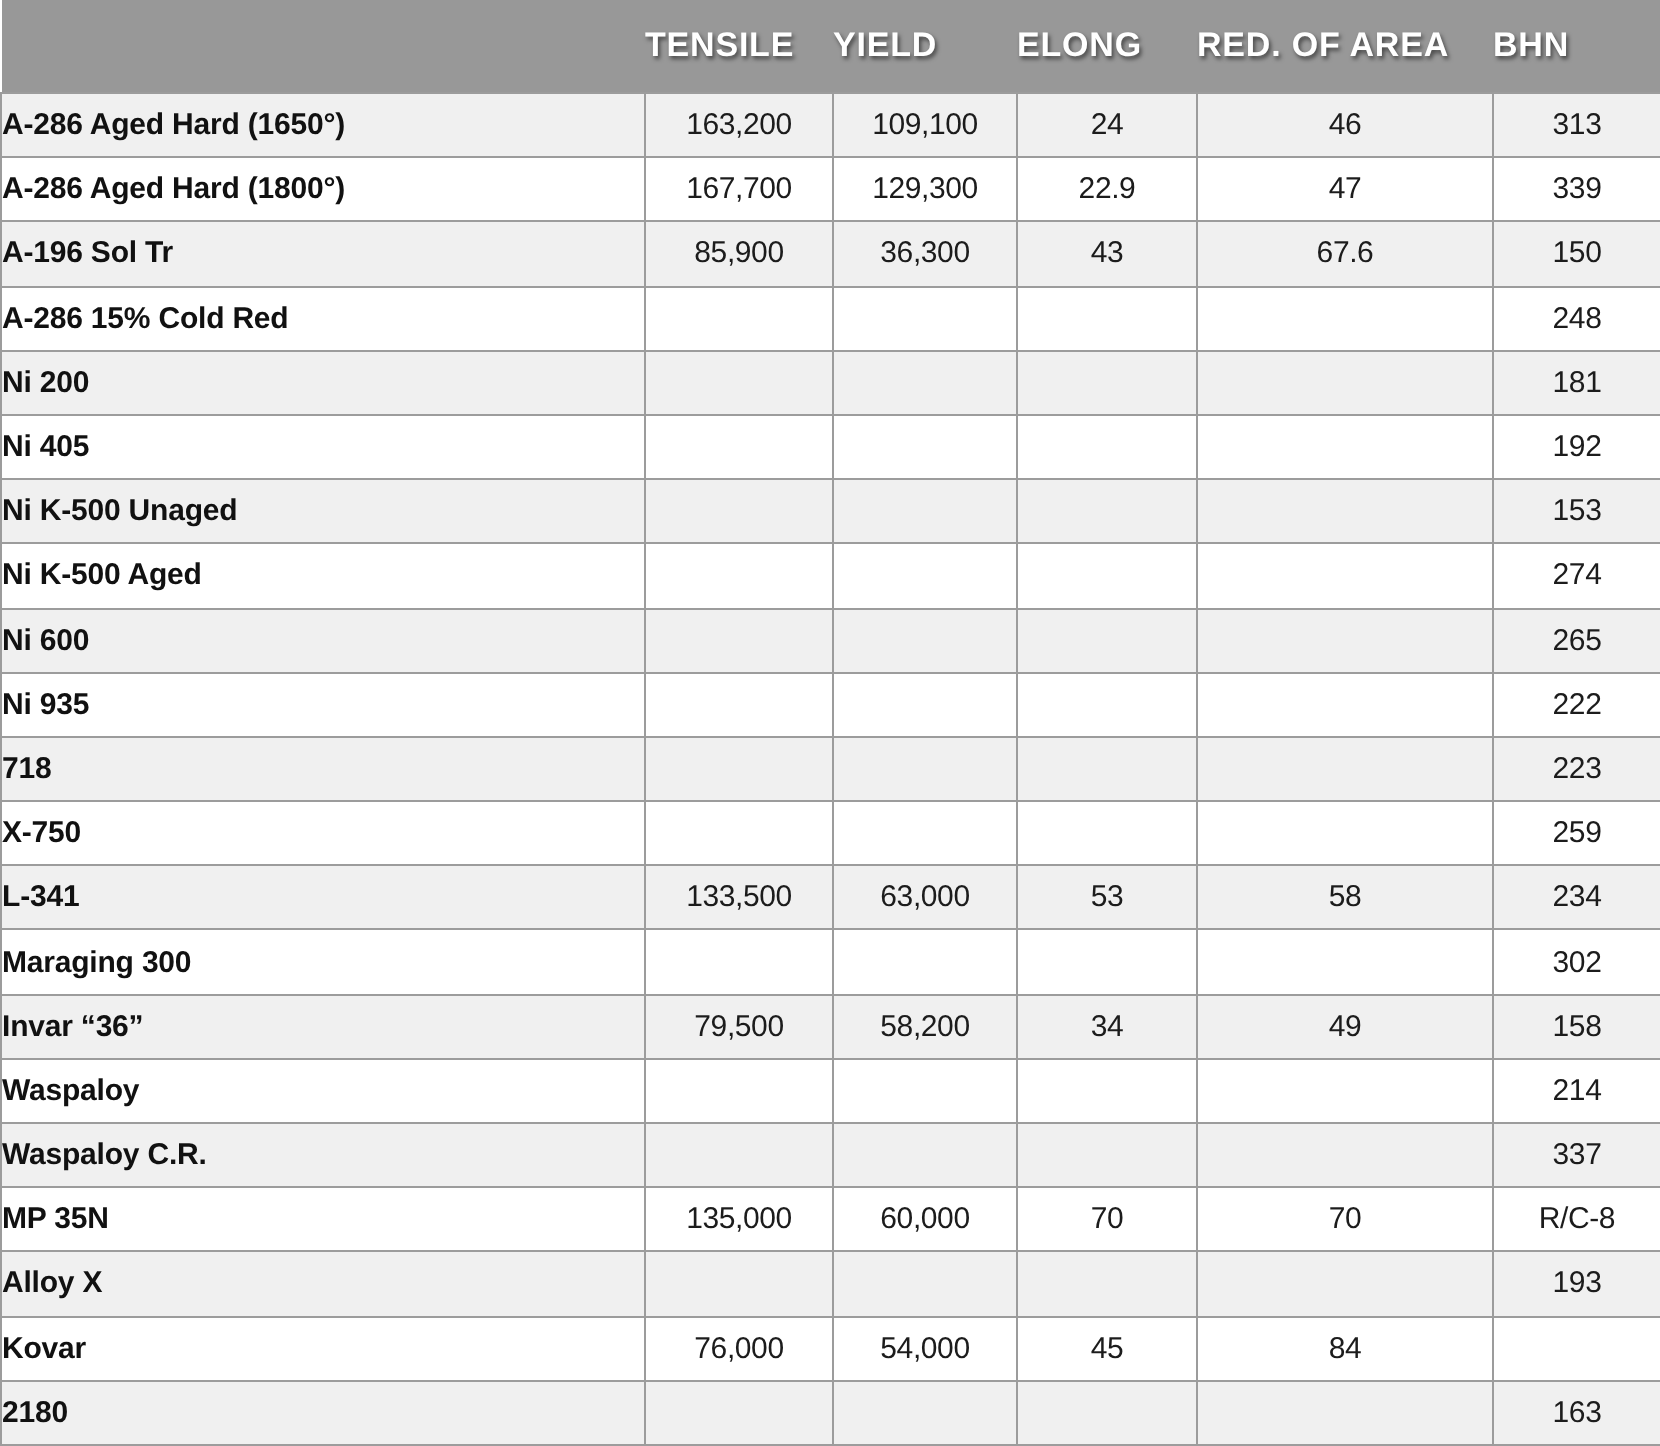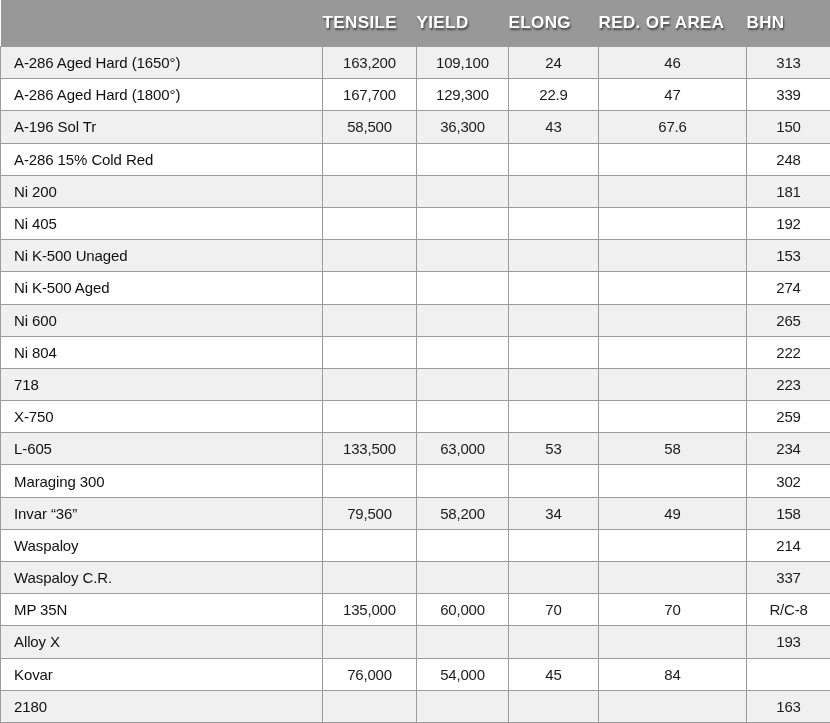--- a/index.html
+++ b/index.html
@@ -35,22 +35,21 @@
     color: #1c1c1c;
     text-align: center;
     vertical-align: middle;
     padding: 0;
     letter-spacing: -0.2px;
     white-space: nowrap;
     overflow: hidden;
   }
   tbody td.mat {
     text-align: left;
-    padding-left: 13px;
-    font-weight: normal;
+    font-weight: bold;
     color: #111111;
     letter-spacing: -0.1px;
     margin-top: 32px;
   }
   tbody tr:nth-child(odd)  { background: #f0f0f0; }
   tbody tr:nth-child(even) { background: #ffffff; }
 </style>
 </head>
 <body>
 
@@ -86,21 +85,21 @@
         <tr>
     <td class="mat">A-286 Aged Hard (1800°)</td>
     <td class="num">167,700</td>
     <td class="num">129,300</td>
     <td class="num">22.9</td>
     <td class="num">47</td>
     <td class="num">339</td>
   </tr>
         <tr>
     <td class="mat">A-196 Sol Tr</td>
-    <td class="num">58,500</td>
+    <td class="num">85,900</td>
     <td class="num">36,300</td>
     <td class="num">43</td>
     <td class="num">67.6</td>
     <td class="num">150</td>
   </tr>
         <tr>
     <td class="mat">A-286 15% Cold Red</td>
     <td class="num"></td>
     <td class="num"></td>
     <td class="num"></td>
@@ -141,21 +140,21 @@
   </tr>
         <tr>
     <td class="mat">Ni 600</td>
     <td class="num"></td>
     <td class="num"></td>
     <td class="num"></td>
     <td class="num"></td>
     <td class="num">265</td>
   </tr>
         <tr>
-    <td class="mat">Ni 804</td>
+    <td class="mat">Ni 935</td>
     <td class="num"></td>
     <td class="num"></td>
     <td class="num"></td>
     <td class="num"></td>
     <td class="num">222</td>
   </tr>
         <tr>
     <td class="mat">718</td>
     <td class="num"></td>
     <td class="num"></td>
@@ -165,21 +164,21 @@
   </tr>
         <tr>
     <td class="mat">X-750</td>
     <td class="num"></td>
     <td class="num"></td>
     <td class="num"></td>
     <td class="num"></td>
     <td class="num">259</td>
   </tr>
         <tr>
-    <td class="mat">L-605</td>
+    <td class="mat">L-341</td>
     <td class="num">133,500</td>
     <td class="num">63,000</td>
     <td class="num">53</td>
     <td class="num">58</td>
     <td class="num">234</td>
   </tr>
         <tr>
     <td class="mat">Maraging 300</td>
     <td class="num"></td>
     <td class="num"></td>

